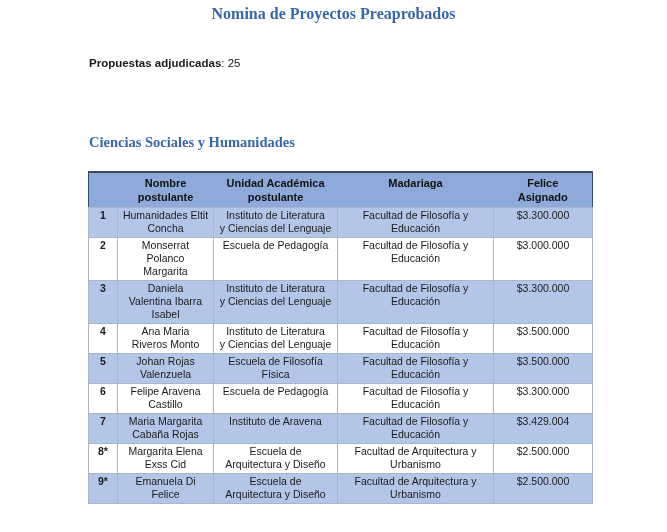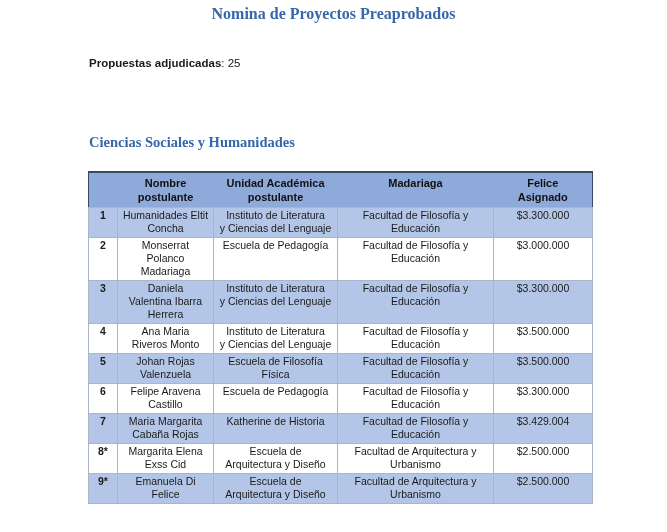--- a/index.html
+++ b/index.html
@@ -122,31 +122,31 @@
       <td>Instituto de Literatura
 y Ciencias del Lenguaje</td>
       <td>Facultad de Filosofía y
 Educación</td>
       <td>$3.300.000</td>
     </tr>
           <tr>
       <td class="num">2</td>
       <td>Monserrat
 Polanco
-Madariaga</td>
+Margarita</td>
       <td>Escuela de Pedagogía</td>
       <td>Facultad de Filosofía y
 Educación</td>
       <td>$3.000.000</td>
     </tr>
           <tr class="shaded">
       <td class="num">3</td>
       <td>Daniela
 Valentina Ibarra
-Herrera</td>
+Isabel</td>
       <td>Instituto de Literatura
 y Ciencias del Lenguaje</td>
       <td>Facultad de Filosofía y
 Educación</td>
       <td>$3.300.000</td>
     </tr>
           <tr>
       <td class="num">4</td>
       <td>Ana Maria
 Riveros Monto</td>
@@ -172,21 +172,21 @@
 Castillo</td>
       <td>Escuela de Pedagogía</td>
       <td>Facultad de Filosofía y
 Educación</td>
       <td>$3.300.000</td>
     </tr>
           <tr class="shaded">
       <td class="num">7</td>
       <td>Maria Margarita
 Cabaña Rojas</td>
-      <td>Katherine de Historia</td>
+      <td>Instituto de Aravena</td>
       <td>Facultad de Filosofía y
 Educación</td>
       <td>$3.429.004</td>
     </tr>
           <tr>
       <td class="num">8*</td>
       <td>Margarita Elena
 Exss Cid</td>
       <td>Escuela de
 Arquitectura y Diseño</td>

